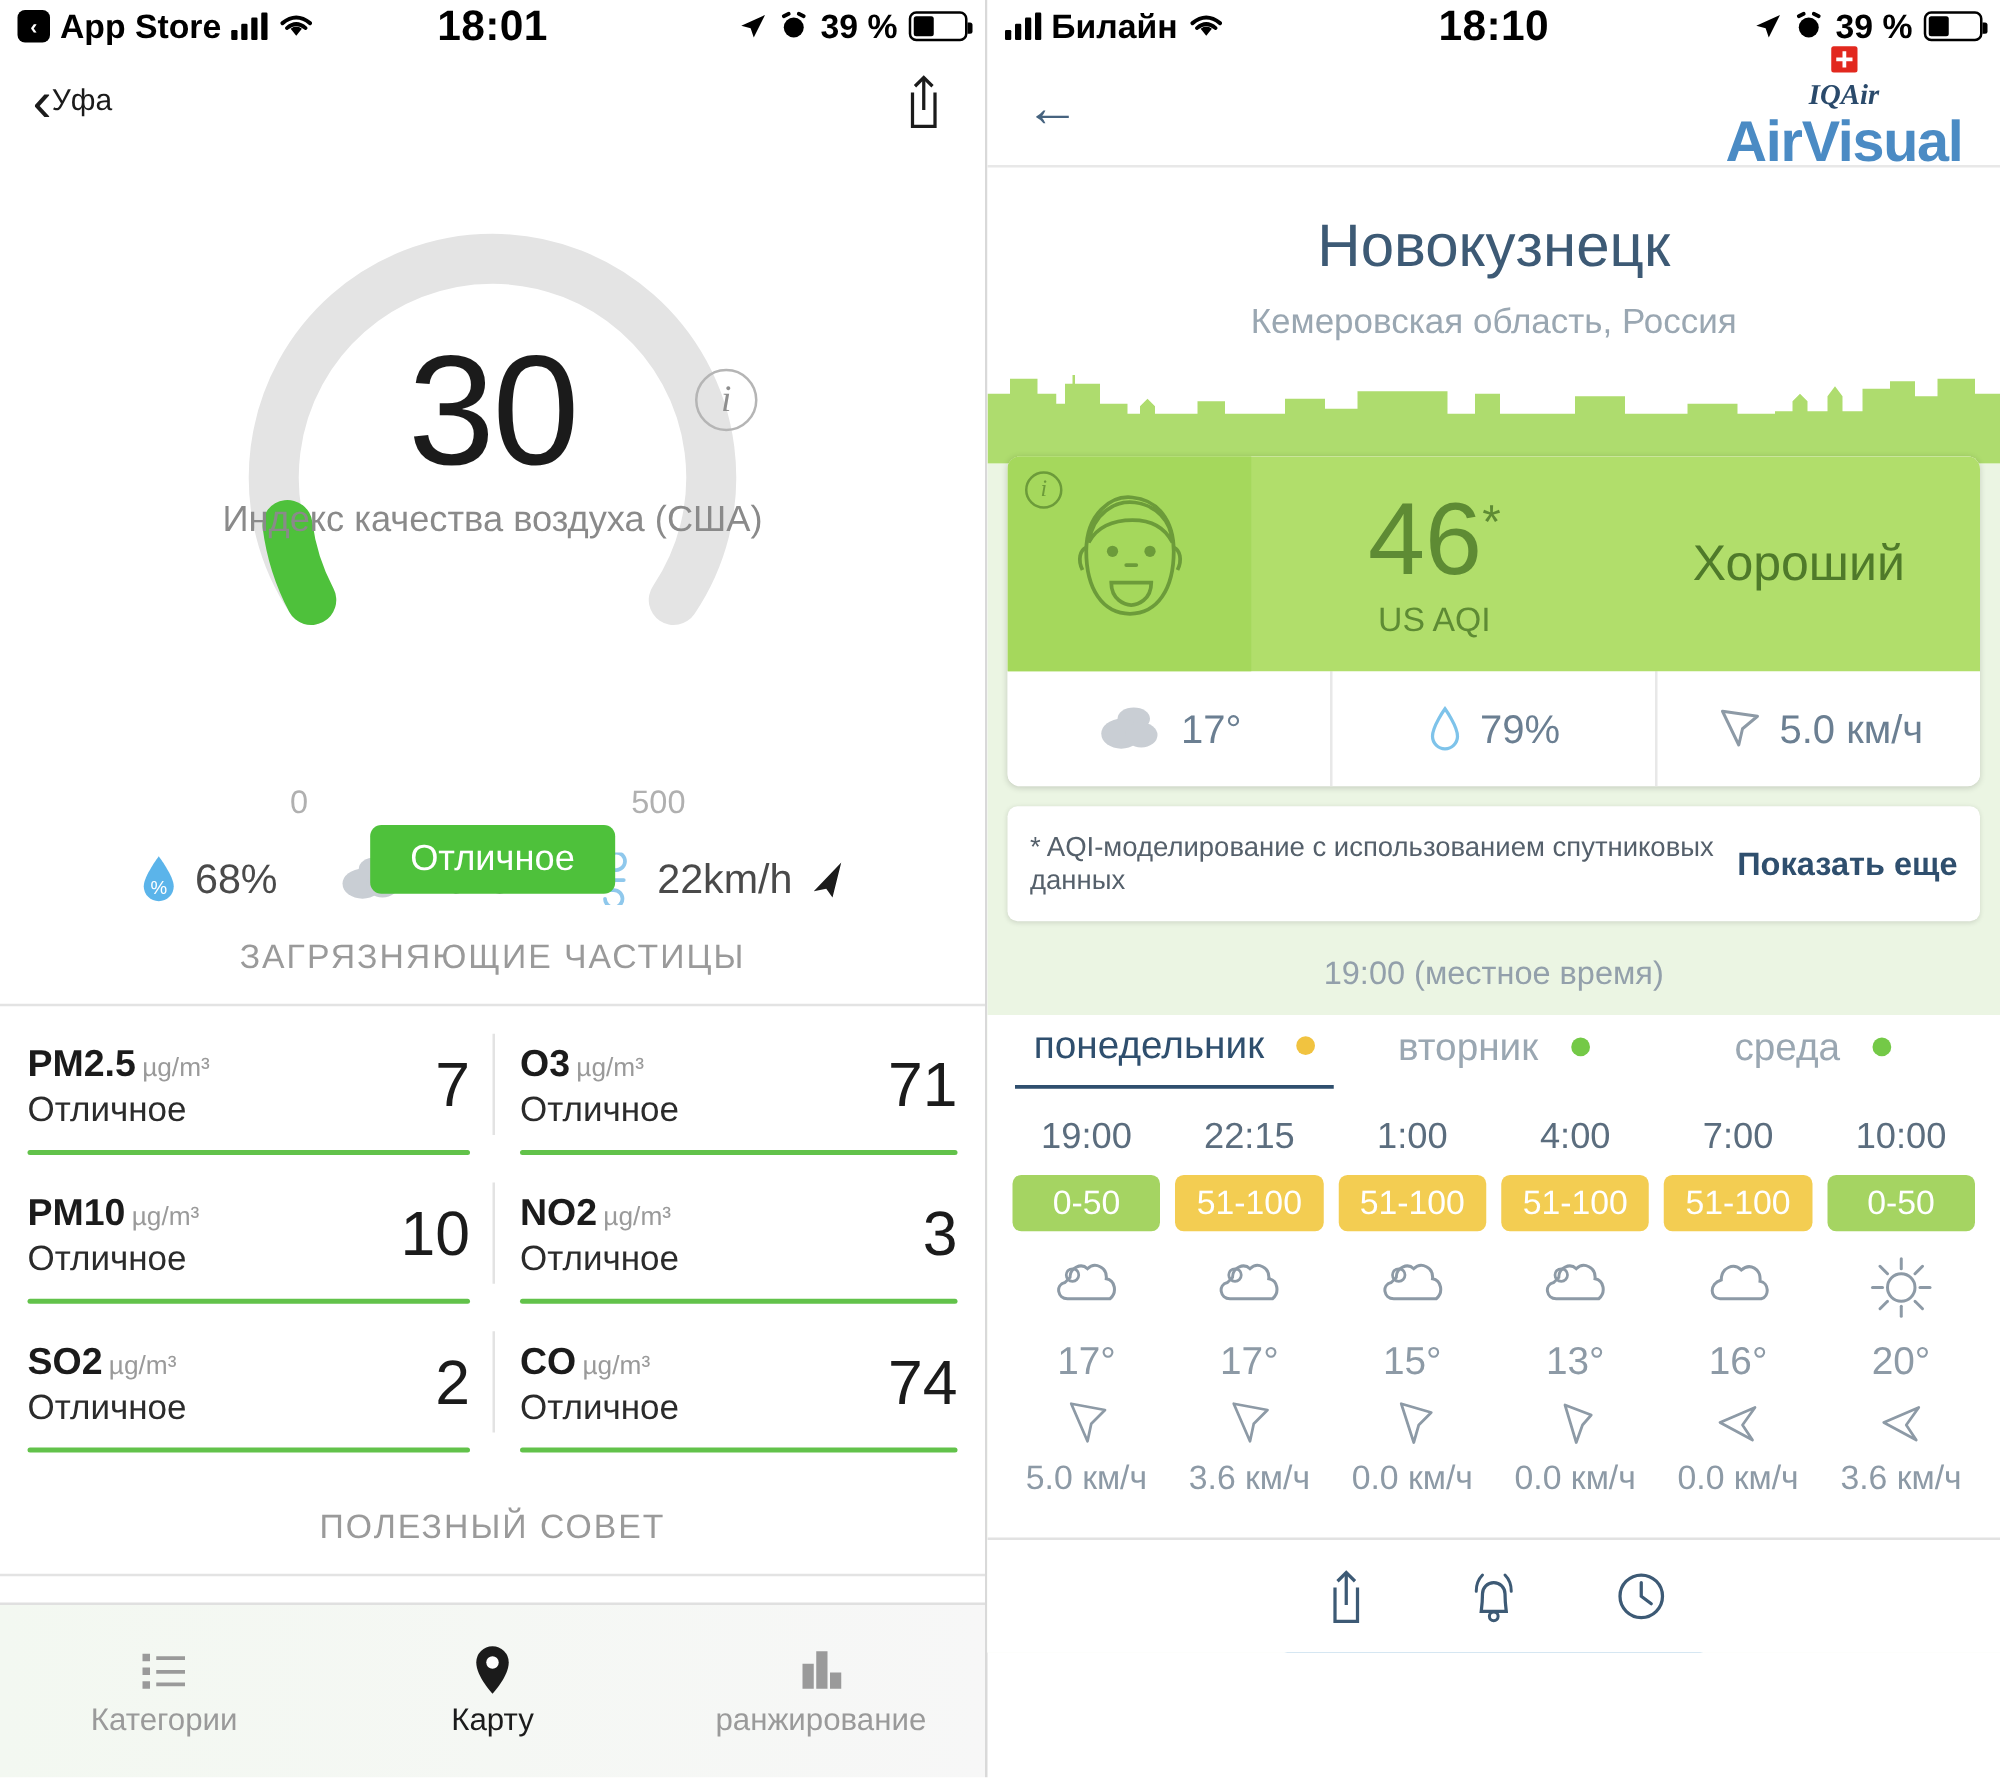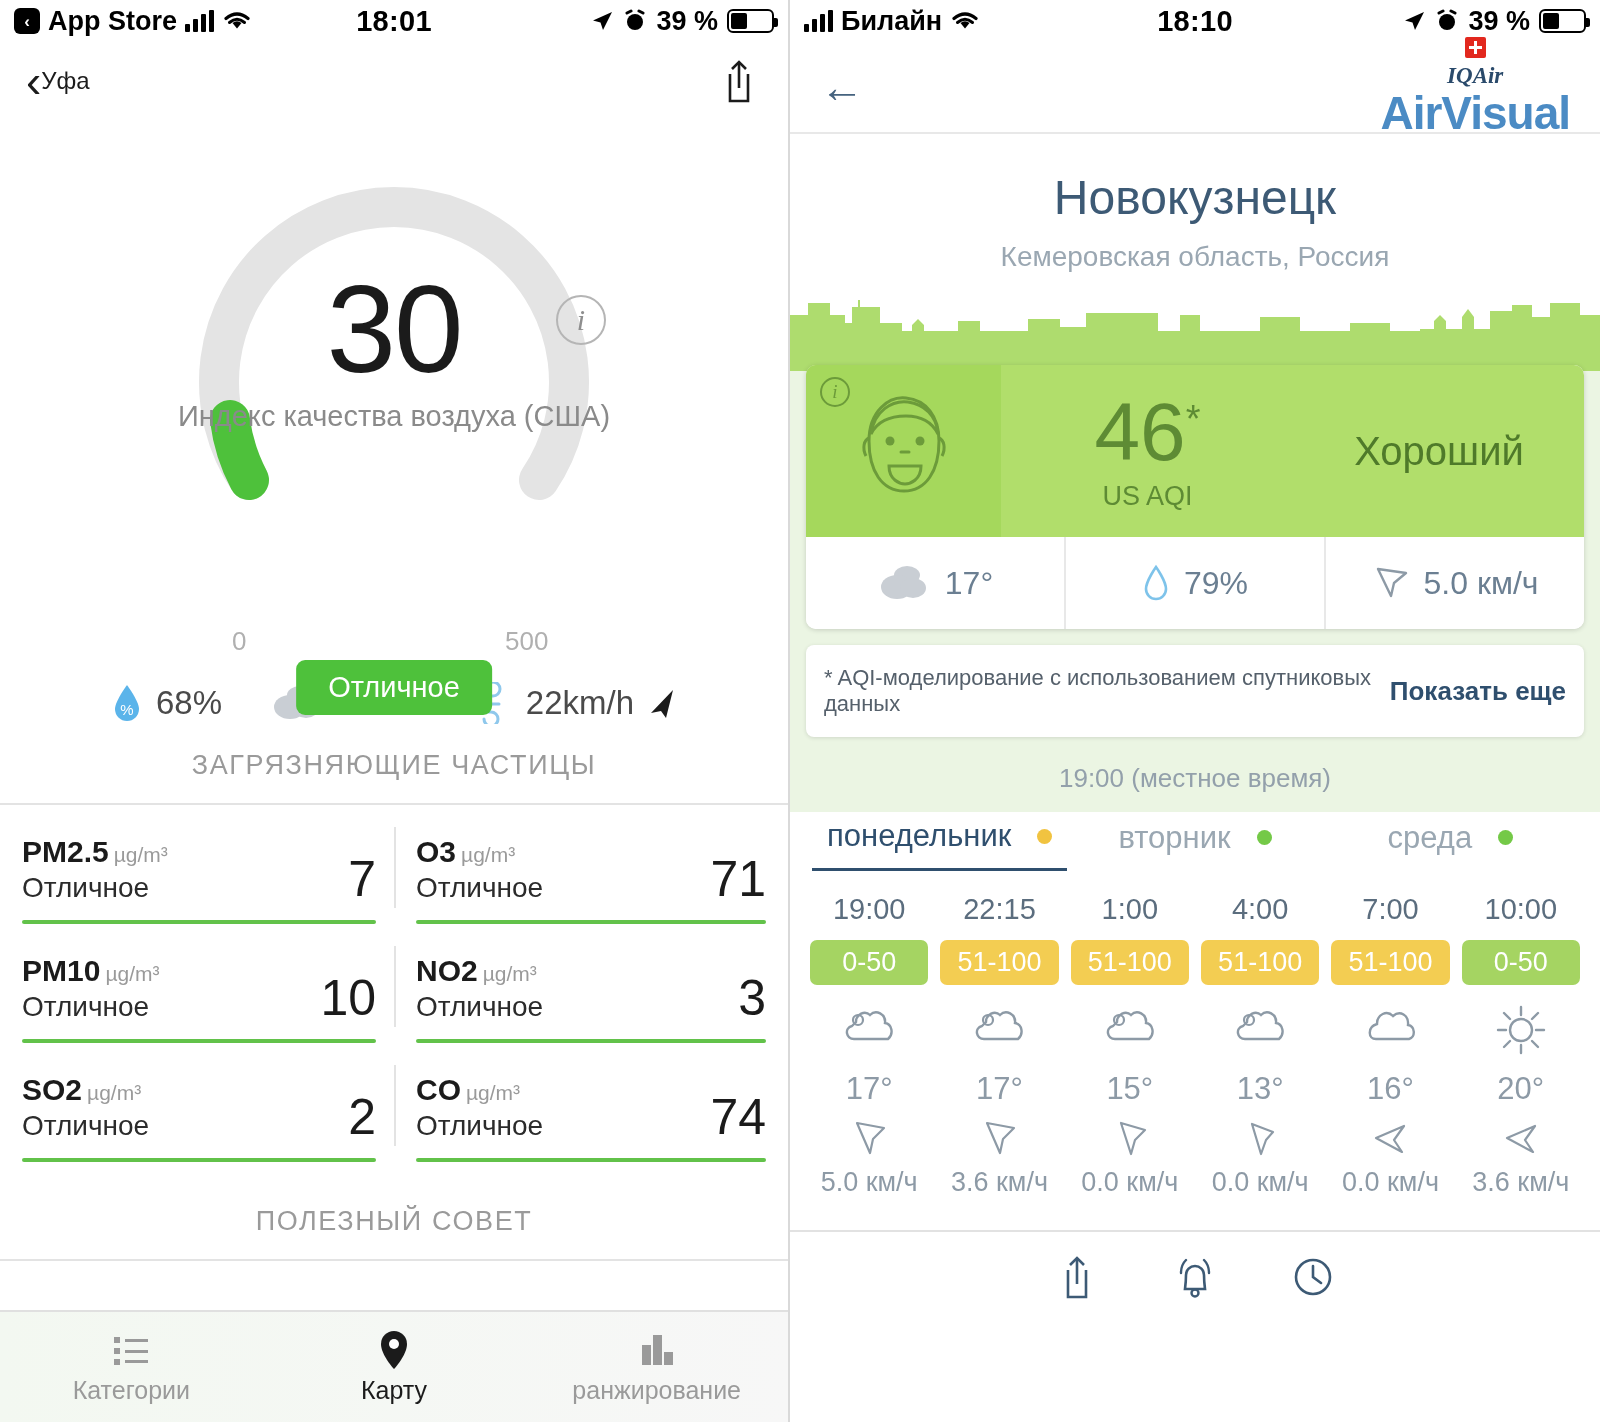--- a/index.html
+++ b/index.html
@@ -16,21 +16,21 @@
     width: 790px; height: 1422px; position: relative;
     background: #ffffff; border-right: 2px solid #d9d9d9;
     display: flex; flex-direction: column;
   }
   .statusbar {
     height: 42px; display: flex; align-items: center;
     padding: 0 14px; font-size: 27px; font-weight: 600; color: #000;
     flex-shrink: 0;
   }
   .sb-left { display: flex; align-items: center; gap: 8px; flex: 1; }
-  .sb-center { font-size: 29px; font-weight: 600; letter-spacing: 0.3px; }
+  .sb-center { font-size: 34px; font-weight: 600; letter-spacing: 0.3px; }
   .sb-right { display: flex; align-items: center; gap: 9px; flex: 1; justify-content: flex-end; }
   .back-chip {
     width: 26px; height: 26px; background: #000; border-radius: 6px;
     display: flex; align-items: center; justify-content: center;
     color: #fff; font-size: 17px; line-height: 1;
   }
   .sig-bars { display: flex; align-items: flex-end; gap: 3px; height: 22px; }
   .sig-bars i { width: 5px; background: #000; border-radius: 1px; display: block; }
   .sig-bars i:nth-child(1){height:8px}
   .sig-bars i:nth-child(2){height:13px}
@@ -96,37 +96,37 @@
   }
   .pollutant-grid { display: flex; flex-wrap: wrap; padding: 0 22px; }
   .pollutant {
     width: 50%; padding: 30px 18px 0 0; position: relative;
   }
   .pollutant:nth-child(even) { padding-left: 22px; padding-right: 0; }
   .pollutant:nth-child(even)::before {
     content:""; position:absolute; left:0; top: 22px; bottom: 16px;
     width: 2px; background: #e3e3e3;
   }
-  .p-top { display: flex; align-items: flex-end; justify-content: space-between; }
+  .p-top { display: flex; align-items: center; justify-content: space-between; }
   .p-name { font-size: 30px; font-weight: 700; color: #1b1b1b; }
   .p-unit { font-size: 21px; color: #9a9a9a; font-weight: 400; margin-left: 5px; }
   .p-quality { font-size: 28px; color: #2b2b2b; margin-top: 3px; }
   .p-value {
     font-size: 50px; color: #1b1b1b; font-weight: 300; line-height: 1;
     margin-top: -4px;
   }
   .p-bar { height: 4px; background: #62c24a; margin-top: 16px; border-radius: 2px; }
 
   .tip-head {
     text-align: center; font-size: 27px; color: #9a9a9a;
     letter-spacing: 1.6px; padding: 28px 0 22px; margin-top: 16px;
     border-bottom: 2px solid #e3e3e3;
   }
   .tabbar {
-    position: absolute; bottom: 0; left: 0; right: 0; height: 112px;
+    position: absolute; bottom: 0; left: 0; right: 0; height: 140px;
     background: linear-gradient(to right,#f3f8f1,#f7f7f7);
     border-top: 2px solid #e0e0e0;
     display: flex; align-items: center;
   }
   .tab { flex: 1; text-align: center; }
   .tab-ico { height: 40px; display:flex; align-items:center; justify-content:center; }
   .tab-lbl { font-size: 25px; color: #9a9a9a; margin-top: 6px; }
   .tab.active .tab-lbl { color: #1b1b1b; }
 
   

